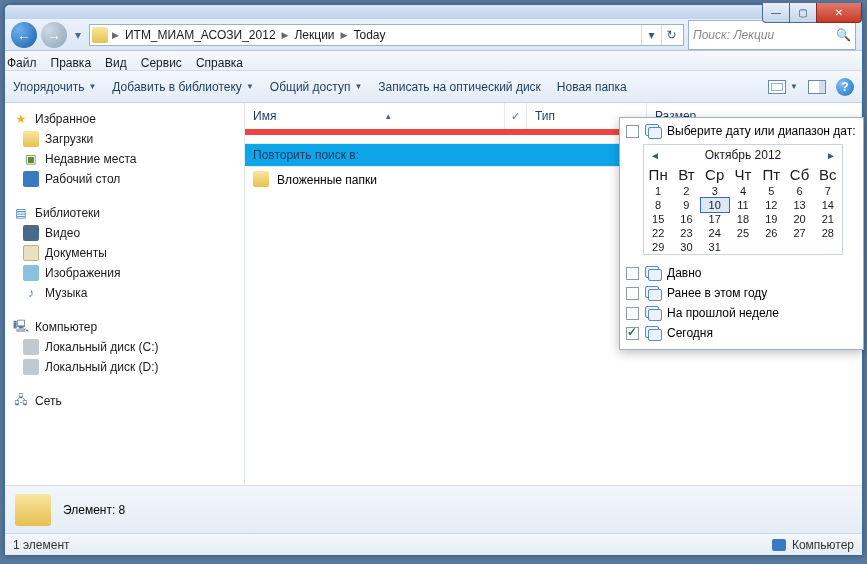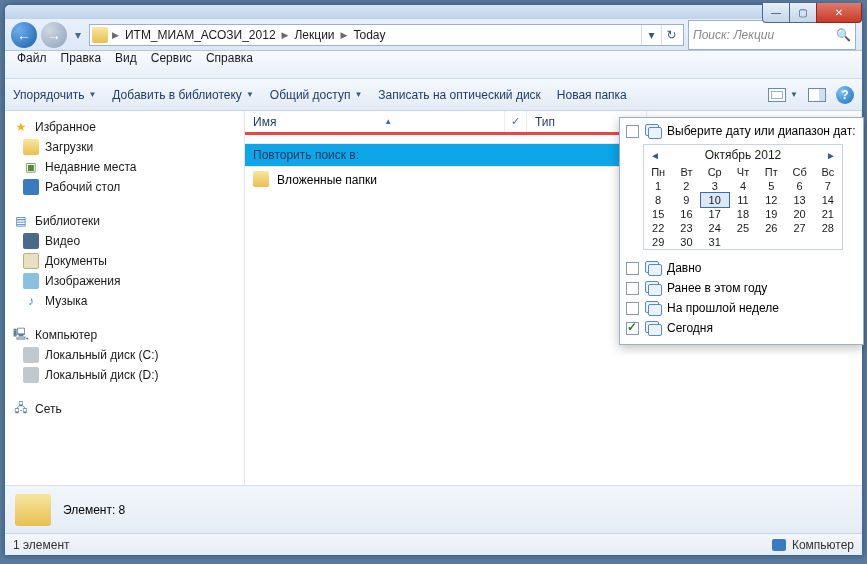--- a/index.html
+++ b/index.html
@@ -15,21 +15,21 @@
   .navbtn.disabled { background: radial-gradient(circle at 30% 30%, #cdd8e4, #8fa3b8); }
   .navdd { width:14px; color:#4a6a8a; text-align:center;}
   .addrbar { flex:1; height:22px; border:1px solid #9bb1c9; background:#fff; display:flex; align-items:center; padding:0 2px; }
   .addrbar .seg { padding:0 4px; color:#1a1a1a; }
   .addrbar .sep { color:#6a6a6a; font-size:9px; padding:0 2px;}
   .foldericon { width:16px; height:16px; background: linear-gradient(#f8e6a0,#e8c050); border-radius:2px; margin-right:2px;}
   .addr-end { margin-left:auto; display:flex;}
   .addr-btn { width:20px; height:20px; display:flex; align-items:center; justify-content:center; color:#3a5a7a; border-left:1px solid #cfdcec;}
   .searchbar { width:168px; height:30px; border:1px solid #9bb1c9; background:#fff; display:flex; align-items:center; padding:0 4px; color:#888; font-style:italic;}
   .searchbar .mag { margin-left:auto; color:#3a6aa8; font-style:normal;}
-  .menubar { height:28px; background: linear-gradient(#f7fafd,#eaf0f8); border-bottom:1px solid #d0dcec; display:flex; align-items:flex-start; padding:0 12px; gap:14px; color:#1a1a1a;}
+  .menubar { height:20px; background: linear-gradient(#f7fafd,#eaf0f8); border-bottom:1px solid #d0dcec; display:flex; align-items:flex-end; padding:0 2px; gap:14px; color:#1a1a1a;}
   .toolbar { height:32px; background: linear-gradient(#f4f8fd,#e2ebf6); border-bottom:1px solid #c6d4e6; display:flex; align-items:center; padding:0 8px; gap:16px; color:#1e3a5f;}
   .toolbar .titem { display:flex; align-items:center; gap:4px;}
   .toolbar .right { margin-left:auto; display:flex; gap:10px; align-items:center;}
   .dd { font-size:8px; color:#3a5a7a;}
   .iconsq { width:18px; height:14px; border:1px solid #6a8aac; background:#fff; position:relative;}
   .iconsq::before{content:"";position:absolute;left:2px;top:2px;right:2px;bottom:2px;border:1px solid #9ab2cc;}
   .preview-ico { width:18px; height:14px; border:1px solid #6a8aac; background: linear-gradient(to right,#fff 60%,#cfe0f2 60%);}
   .help-ico { width:18px;height:18px;border-radius:50%;background:radial-gradient(circle at 30% 30%,#7ec0f5,#1a6fc0);color:#fff;display:flex;align-items:center;justify-content:center;font-weight:bold;}
   .body { flex:1; display:flex; min-height:0;}
   .navpane { width:240px; border-right:1px solid #e0e6ee; background:#fff; padding:6px 4px; overflow:auto;}
@@ -43,21 +43,21 @@
   .ico.desk{background:#3a7ac0;border-radius:2px;}
   .ico.lib{color:#3a7ac0;}
   .ico.vid{background:#4a6a8a;border-radius:2px;}
   .ico.doc{background:#e8e0c0;border:1px solid #c0b080;border-radius:2px;}
   .ico.img{background:#8ac0e0;border-radius:2px;}
   .ico.mus{color:#3a8ad0;}
   .ico.comp{color:#5a7a9a;}
   .ico.disk{background:#c0c8d0;border-radius:2px;}
   .ico.net{color:#5a7a9a;}
   .content { flex:1; display:flex; flex-direction:column; background:#fff;}
-  .colhead { height:24px; border-bottom:3px solid #ef4444; display:flex; align-items:flex-end; color:#1e3a5f;}
+  .colhead { height:32px; border-bottom:6px solid #ef4444; display:flex; align-items:flex-end; color:#1e3a5f;}
   .ch { padding:0 8px; border-right:1px solid #e8edf4; height:100%; display:flex; align-items:center; gap:4px;}
   .ch.name{width:260px;}
   .ch.date{width:130px;}
   .ch.type{width:120px;}
   .ch.size{flex:1;}
   .sortarr{font-size:8px;color:#3a6aa8;}
   .filecheck{color:#3a6aa8;font-size:11px;}
   .filerow { display:flex; align-items:center; height:24px; padding:0 8px;}
   .filerow .fname{width:252px; display:flex; align-items:center; gap:6px;}
   .filerow .fdate{width:130px; color:#555;}
@@ -76,21 +76,21 @@
   .chk{width:13px;height:13px;border:1px solid #8a9aac;display:inline-block;background:#fff;position:relative;}
   .chk.on::after{content:"✓";position:absolute;left:0;top:-3px;font-size:12px;color:#2a7a2a;font-weight:bold;}
   .stackico{width:16px;height:14px;position:relative;}
   .stackico::before,.stackico::after{content:"";position:absolute;width:12px;height:10px;border:1px solid #5a8ac0;background:#eaf2fb;border-radius:2px;}
   .stackico::before{left:0;top:0;}
   .stackico::after{left:3px;top:3px;}
   .calendar{border:1px solid #c8d4e2;margin:4px 14px 8px auto; width:200px;}
   .cal-title{display:flex;align-items:center;justify-content:space-between;padding:3px 6px;color:#1a1a1a;}
   .cal-nav{color:#3a5a8a;font-size:10px;cursor:default;}
   .cal-grid{display:grid;grid-template-columns:repeat(7,1fr);text-align:center;}
-  .cal-dow{color:#1a1a1a;padding:1px 0;font-size:11px;}
+  .cal-dow{color:#1a1a1a;padding:1px 0;font-size:15px;}
   .cal-day{padding:1px 0;font-size:11px;color:#1a1a1a;}
   .cal-day.today{border:1px solid #3a6ac0;background:#dce8f6;margin:-1px;}
   .dp-opt{display:flex;align-items:flex-end;gap:6px;padding:3px 0;}
 </style>
 </head>
 <body>
 
 <div class="window">
 
   <div class="titlebar">

